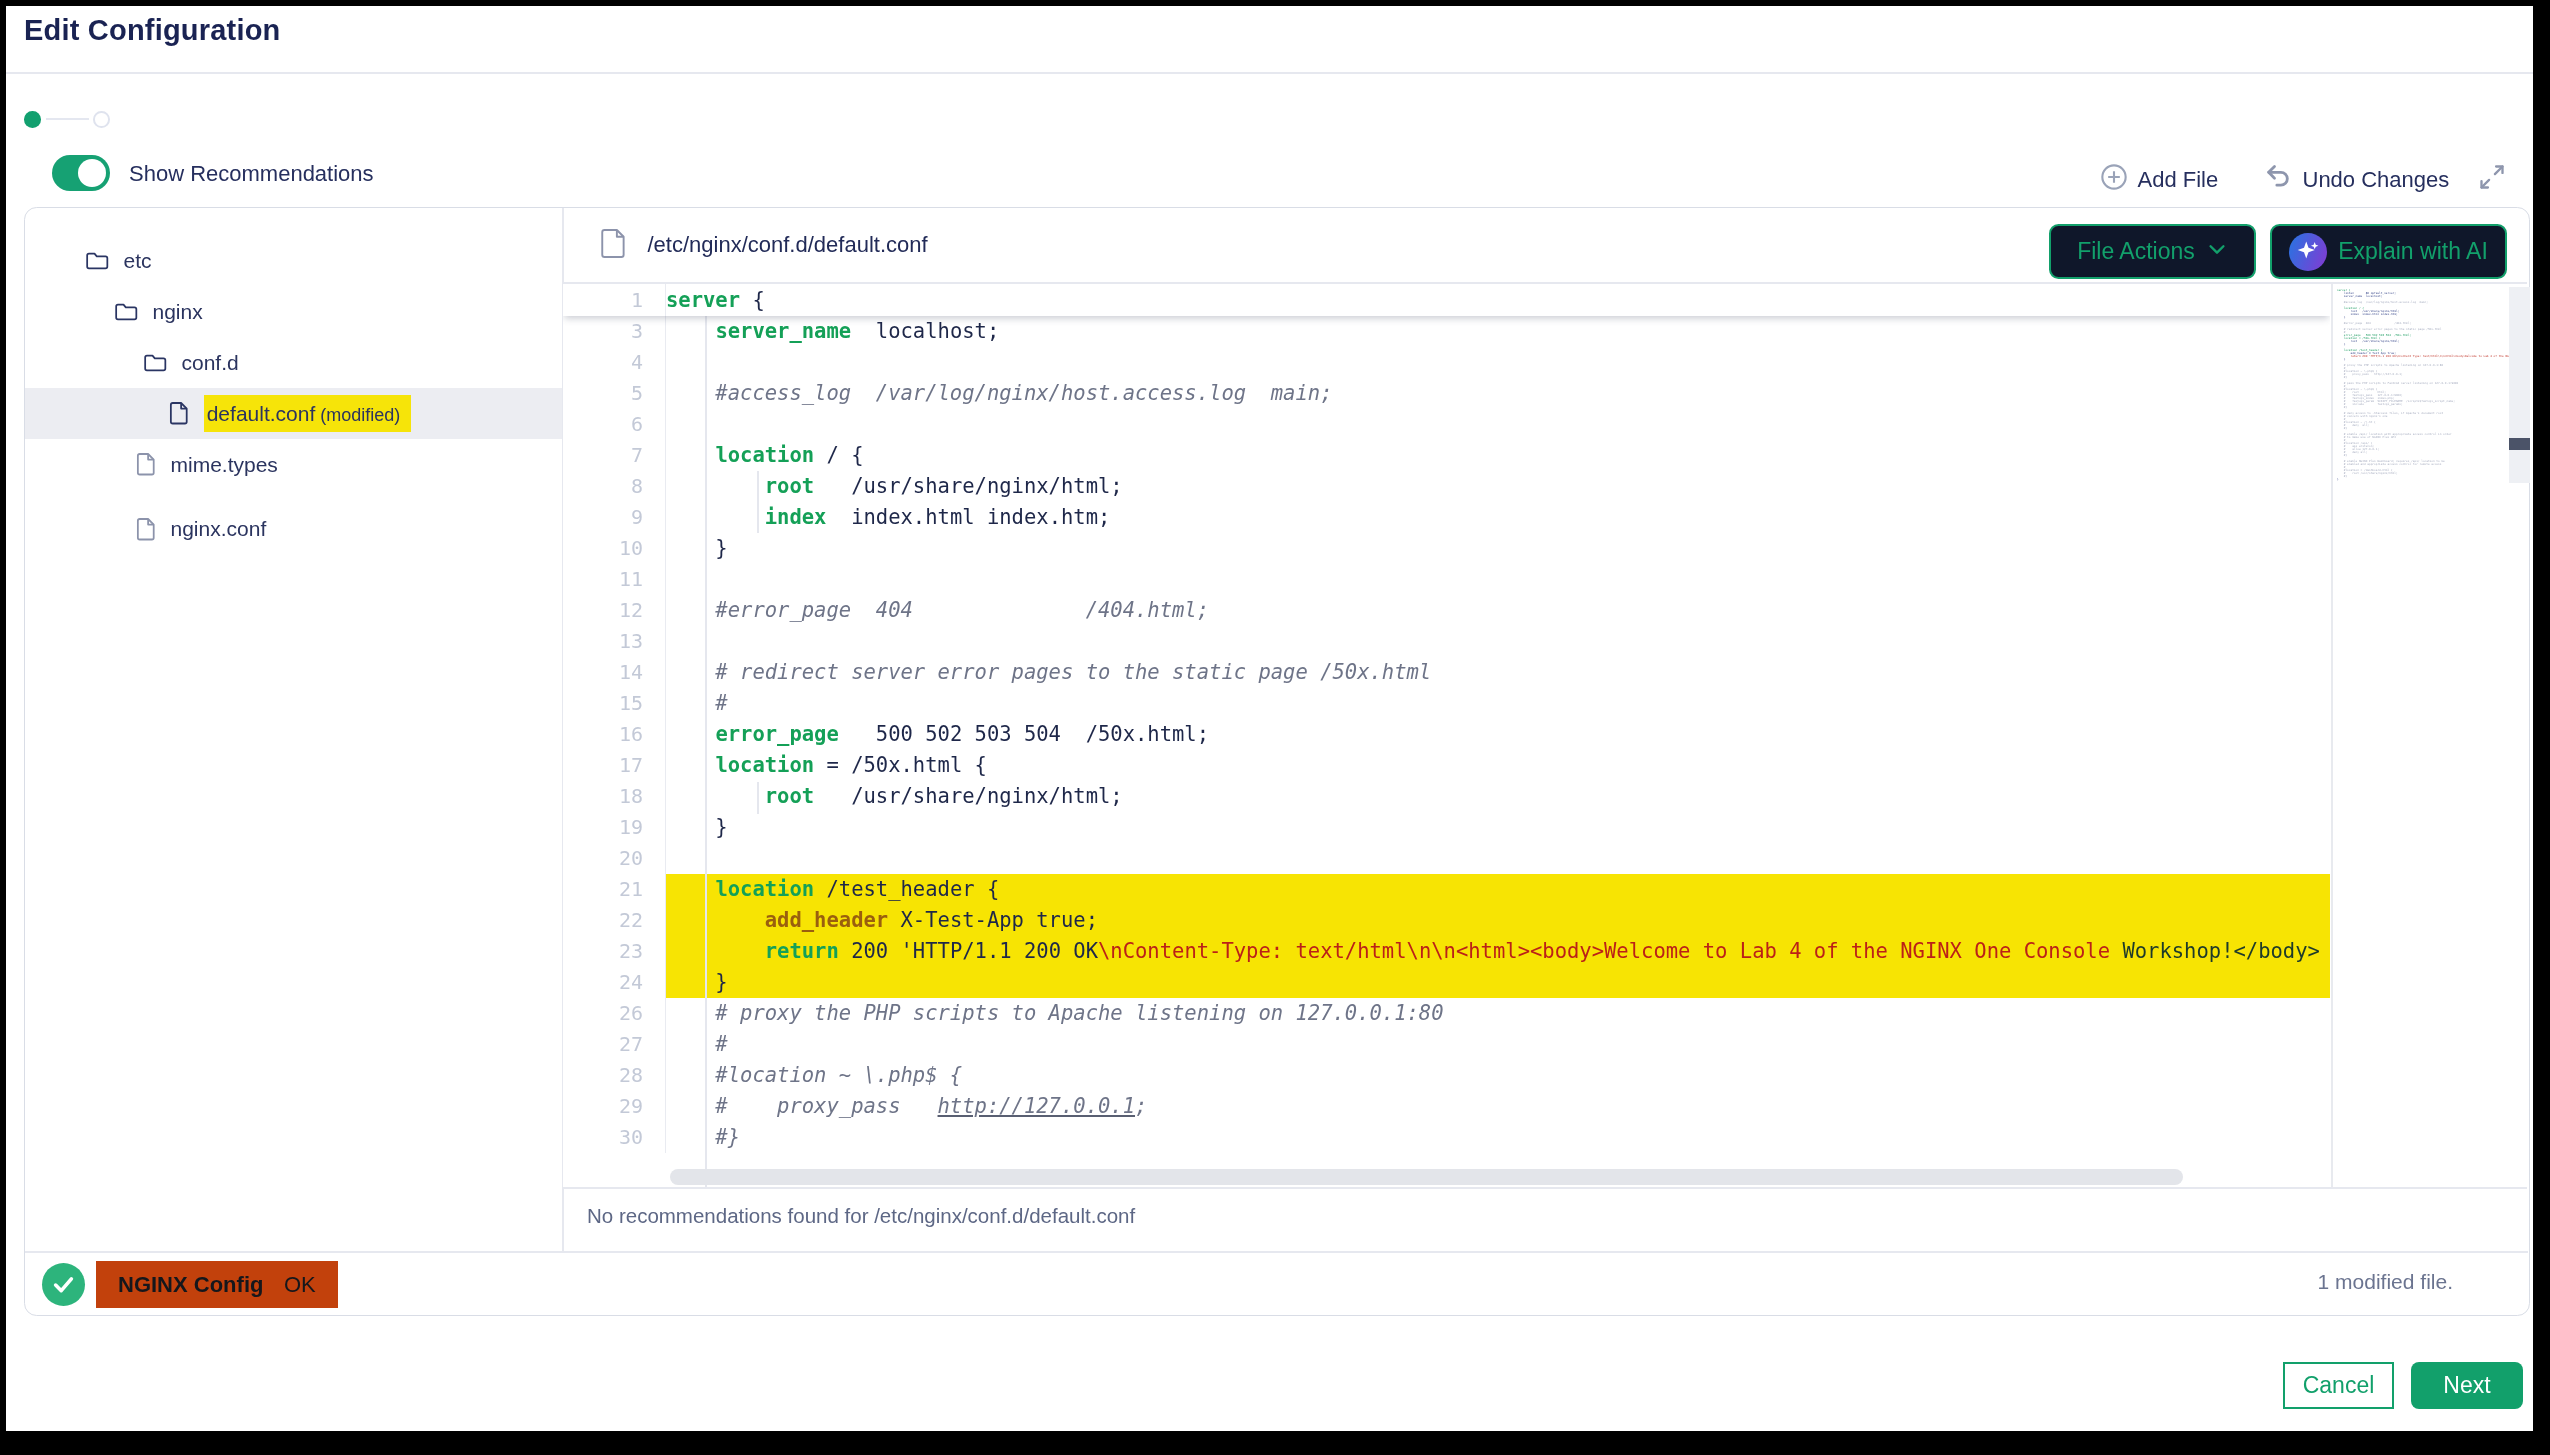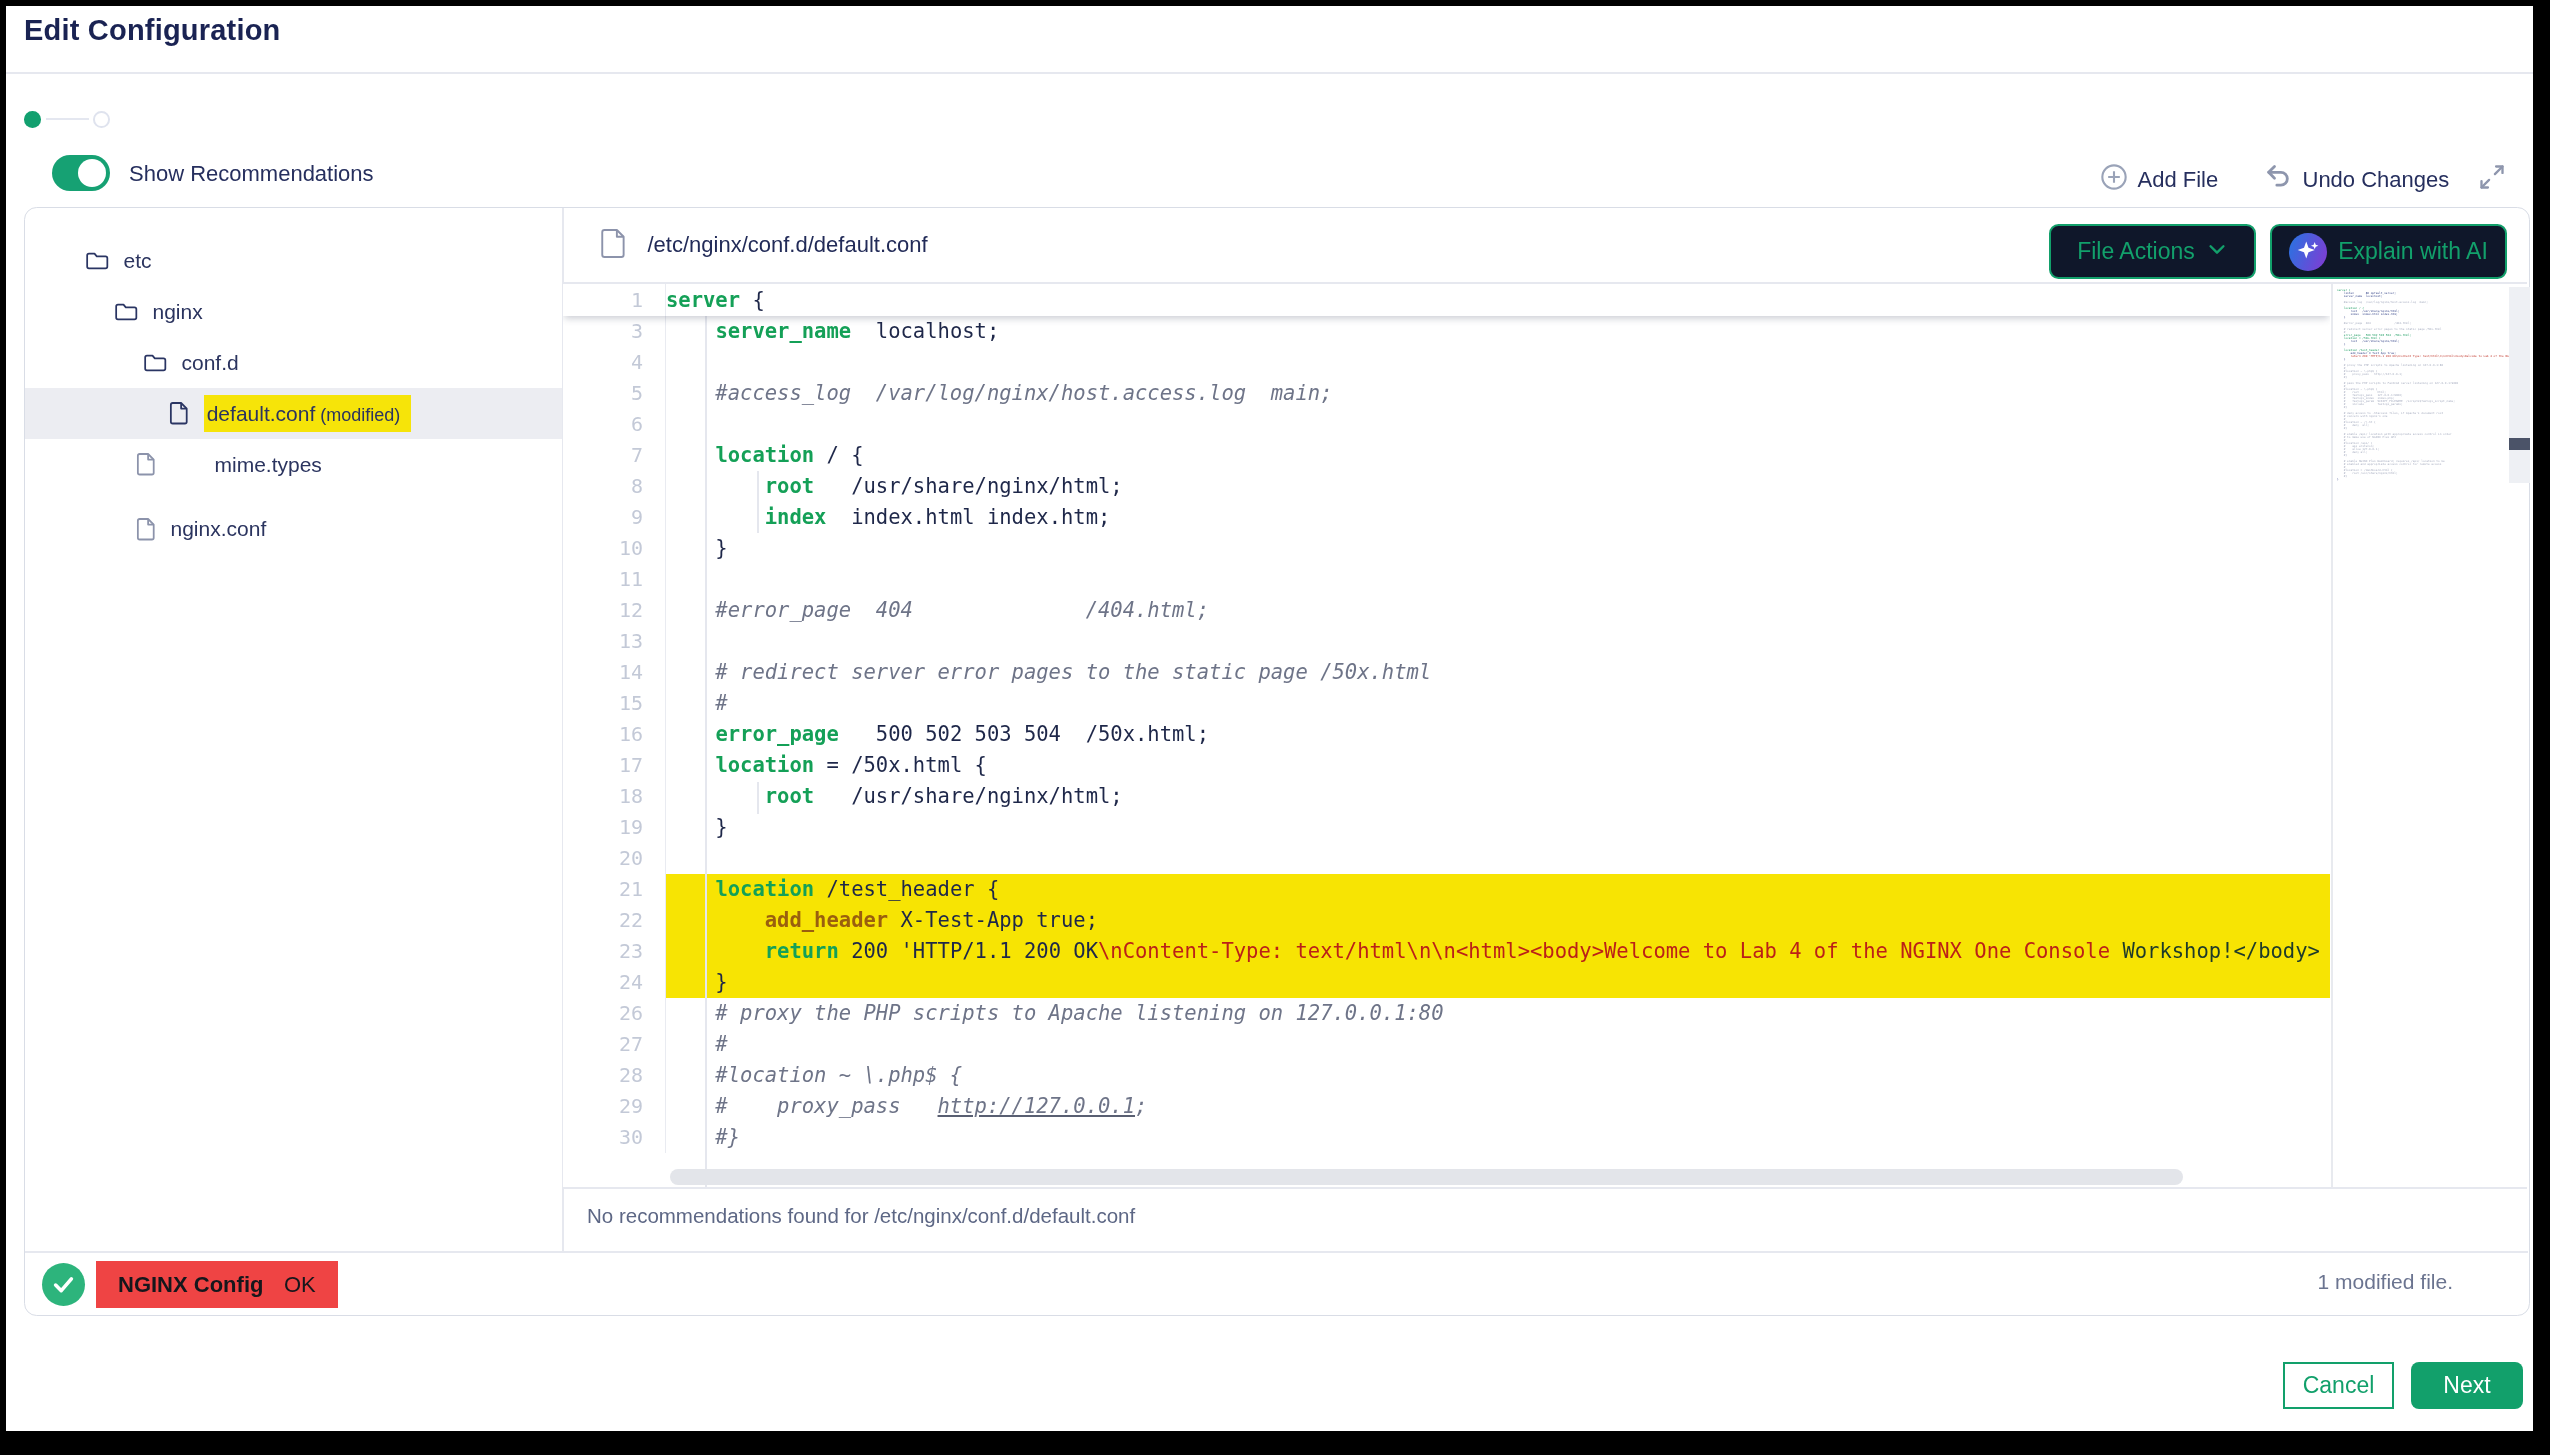--- a/index.html
+++ b/index.html
@@ -93,21 +93,21 @@
 
   
   #reco-divider { left:538px; top:979px; width:1964px; height:1.6px; background:#e6e8ef; }
   #reco-text { left:562px; top:996px; font-size:20.5px; color:#5d6785; }
 
   
   #status-divider { left:0; top:1043px; width:2503px; height:1.6px; background:#e6e8ef; }
   #status-bar { left:0; top:1045px; width:2503px; height:62px; }
   #check-circle { position:absolute; left:17.4px; top:10.3px; width:43px; height:43px; border-radius:50%;
     background:#2db47c; display:flex; align-items:center; justify-content:center; }
-  #config-badge { position:absolute; left:71px; top:8px; height:47px; background:#ef4444;
+  #config-badge { position:absolute; left:71px; top:8px; height:47px; background:#c2410c;
     display:flex; align-items:center; padding:3px 22px; gap:20.5px; }
   #config-label { font-size:22px; font-weight:700; color:#15171c; }
   #config-status { font-size:22px; color:#15171c; }
   #modified-text { position:absolute; right:75px; top:17.4px; font-size:21px; color:#6b7490; }
 
   
   #cancel-btn { position:absolute; left:2283px; top:1362px; width:111px; height:47px; border:2.4px solid #12a06b;
     border-radius:0; background:#fff; color:#12a06b; font-size:23px; display:flex; align-items:center;
     justify-content:center; cursor:pointer; }
   #next-btn { position:absolute; left:2411px; top:1362px; width:112px; height:47px; border-radius:8px;
@@ -189,21 +189,21 @@
       </div>
       <div class="trow sel" style="padding-left: 144px;">
         <span class="ticon">
           <svg width="20.5" height="24.5" viewBox="0 0 22 26" fill="none" stroke="#2a3563" stroke-width="1.9" stroke-linejoin="round">
             <path d="M4 2 h9 l6 6 v14 a2 2 0 0 1 -2 2 H4 a2 2 0 0 1 -2 -2 V4 a2 2 0 0 1 2 -2 z"></path>
             <path d="M13 2 v6 h6"></path>
           </svg>
         </span>
         <span class="thl">default.conf<span class="tbadge"> (modified)</span></span>
       </div>
-      <div class="trow" style="padding-left: 111px; gap: 44px;">
+      <div class="trow" style="padding-left: 111px;">
         <span class="ticon">
           <svg width="20.5" height="24.5" viewBox="0 0 22 26" fill="none" stroke="#8c93ab" stroke-width="1.9" stroke-linejoin="round">
             <path d="M4 2 h9 l6 6 v14 a2 2 0 0 1 -2 2 H4 a2 2 0 0 1 -2 -2 V4 a2 2 0 0 1 2 -2 z"></path>
             <path d="M13 2 v6 h6"></path>
           </svg>
         </span>
         <span>mime.types</span>
       </div>
       <div class="trow" style="padding-left: 111px; align-items: flex-end;">
         <span class="ticon">

